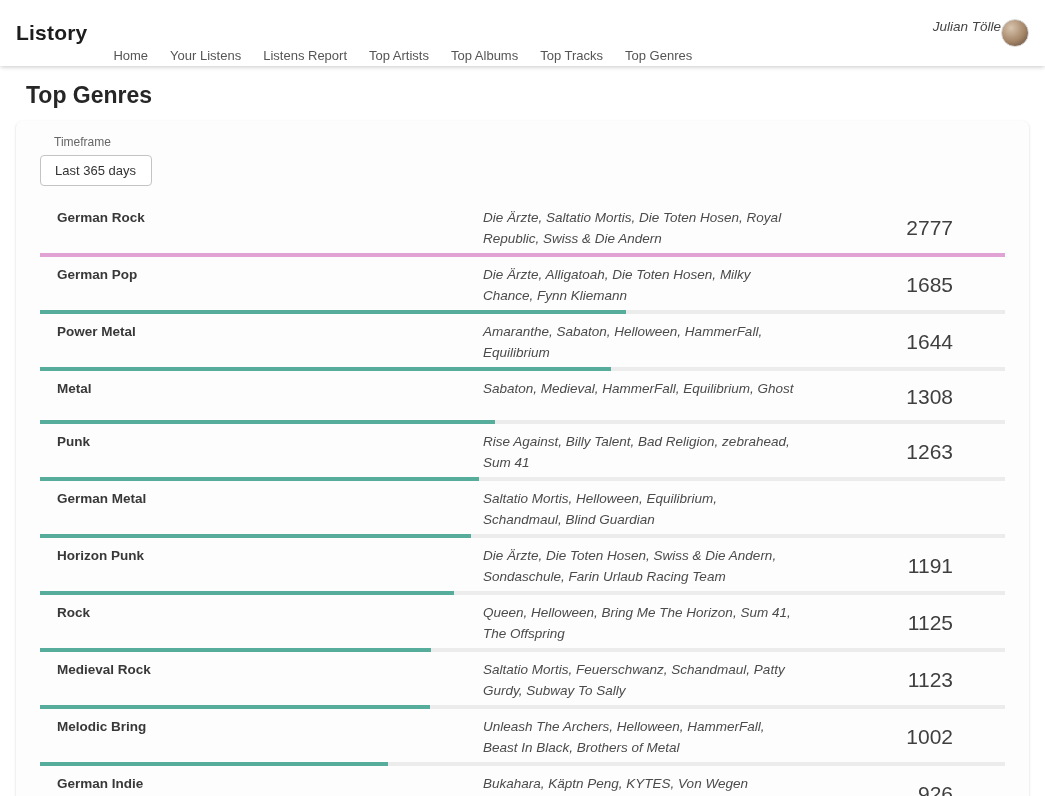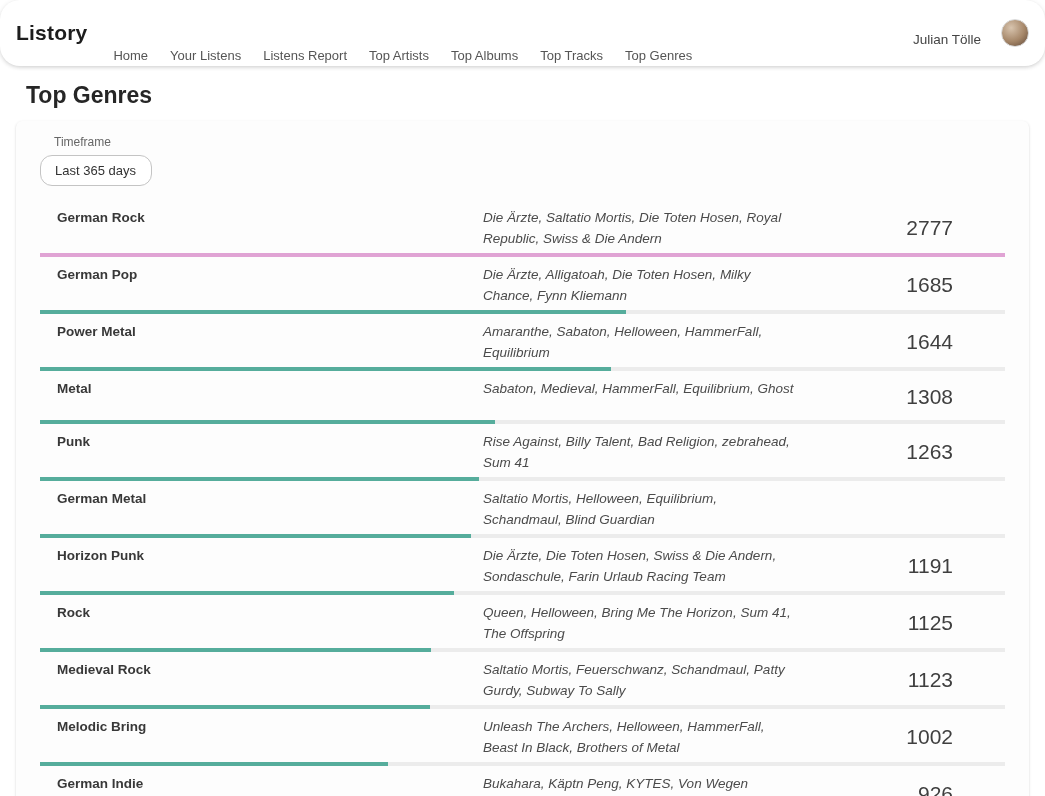--- a/index.html
+++ b/index.html
@@ -13,21 +13,20 @@
   
   .topbar {
     height: 66px;
     display: flex;
     align-items: center;
     padding: 0 16px;
     background: #fff;
     box-shadow: 0 2px 4px -1px rgba(0,0,0,.12), 0 1px 5px 0 rgba(0,0,0,.10);
     position: relative;
     z-index: 5;
-    border-radius: 20px;
   }
   .brand {
     font-size: 21px;
     font-weight: 800;
     color: #1d1d1d;
     letter-spacing: .2px;
     cursor: pointer;
   }
   .nav {
     display: flex;
@@ -39,23 +38,24 @@
     font-size: 13px;
     color: #555;
     text-decoration: none;
     cursor: pointer;
     white-space: nowrap;
     margin-top: 44px;
   }
   .user-area {
     margin-left: auto;
     display: flex;
-    align-items: flex-end;
-    gap: 20px;
-    cursor: pointer;
+    align-items: flex-start;
+    gap: 0;
+    cursor: pointer;
+    font-style: italic;
   }
   .user-name { font-size: 13.5px; color: #444; }
   .avatar {
     width: 28px; height: 28px;
     border-radius: 50%;
     background: radial-gradient(circle at 35% 30%, #d8c4ae 0%, #a58668 55%, #5d4637 100%);
     border: 1px solid #d9d9d9;
   }
 
   
@@ -81,21 +81,21 @@
     margin: 0 0 6px 14px;
   }
   .timeframe-select {
     display: inline-block;
     min-width: 112px;
     padding: 7px 14px;
     font-size: 13px;
     color: #333;
     background: #fff;
     border: 1px solid #c4c4c4;
-    border-radius: 12px;
+    border-radius: 4px;
     cursor: pointer;
   }
 
   
   .genre-list { margin-top: 14px; }
   .row {
     position: relative;
     display: grid;
     grid-template-columns: 443px 315px 1fr;
     align-items: start;

